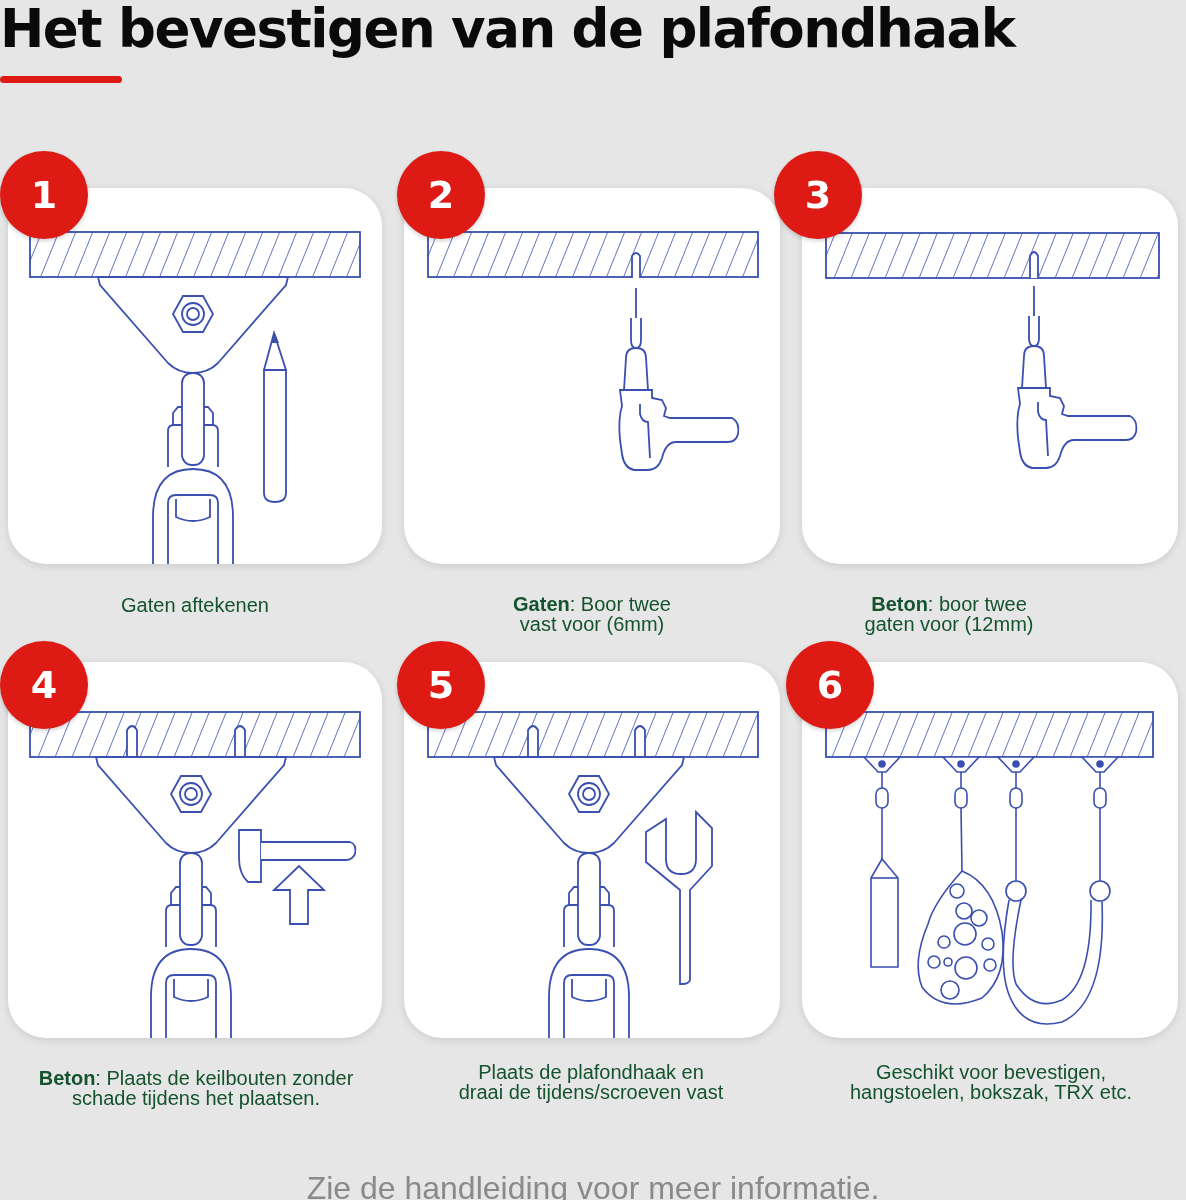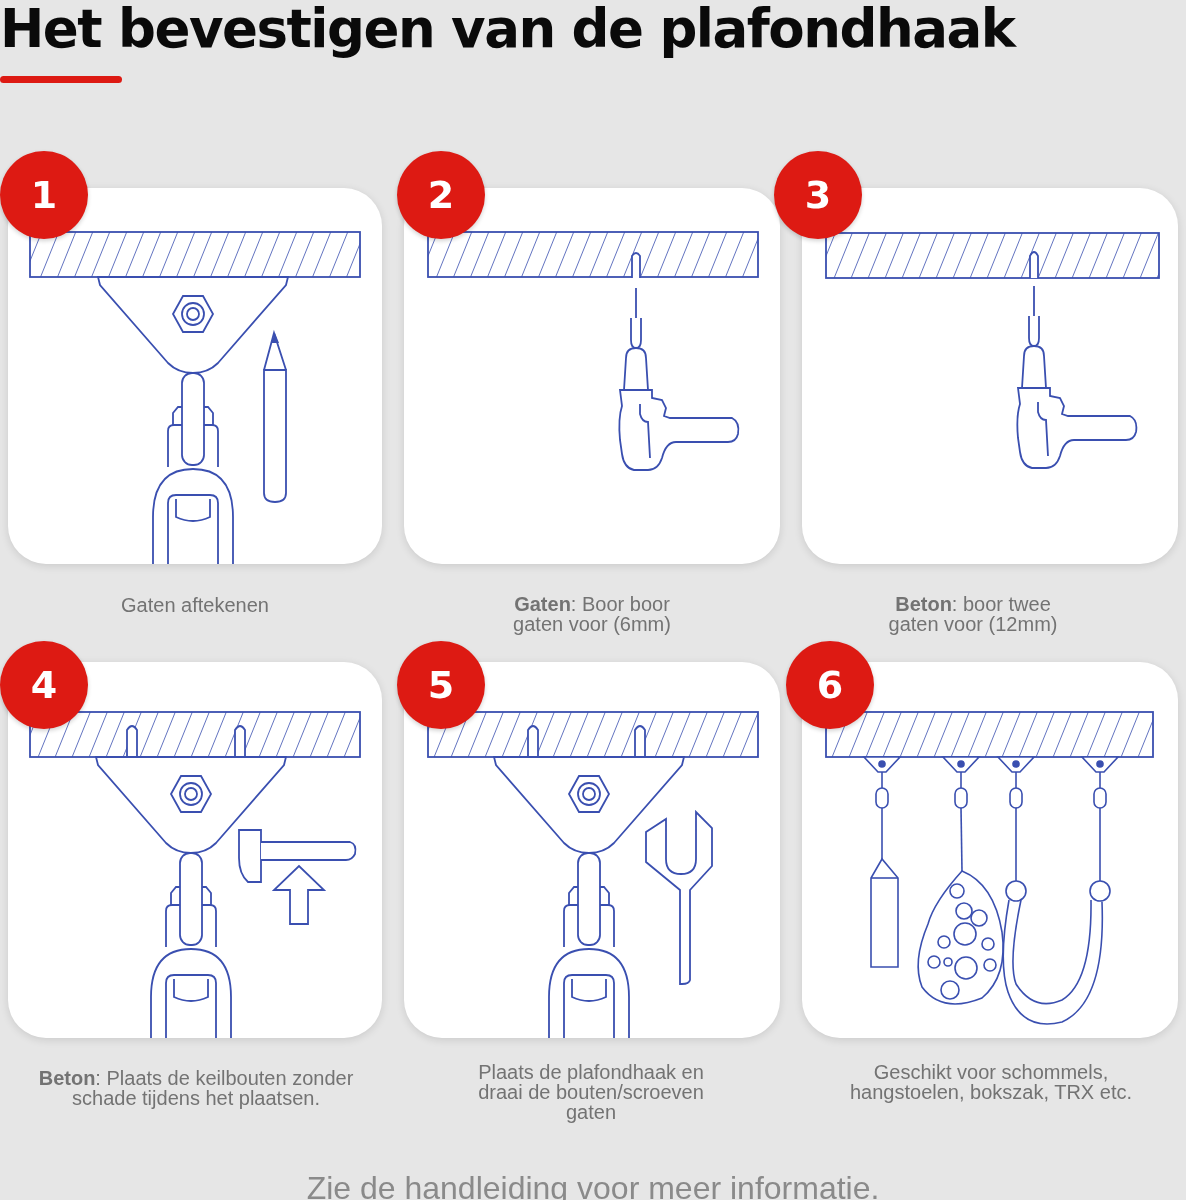--- a/index.html
+++ b/index.html
@@ -26,21 +26,21 @@
   .card svg { position:absolute; left:0; top:0; }
   .badge {
     position:absolute; width:88px; height:88px; border-radius:50%;
     background:#dd1a13; color:#fff; text-align:center;
     font-family:"DejaVu Sans", "Liberation Sans", sans-serif;
     font-weight:bold; font-size:38px; line-height:88px;
     box-shadow:0 2px 4px rgba(0,0,0,0.18);
   }
   .caption {
     position:absolute; text-align:center; font-size:20px; line-height:20px;
-    color:#737373;
+    color:#14532d;
   }
   .caption b { font-weight:bold; }
   .footer {
     position:absolute; left:0; width:1186px; top:1170px; text-align:center;
     font-size:32px; color:#8a8a8a;
   }
 </style>
 </head>
 <body>
 
@@ -96,32 +96,32 @@
 
 <div class="card" style="left:404px; top:188px; width:376px; height:376px;">
   <svg width="376" height="376">
     <rect x="24" y="44" width="330" height="45" fill="url(#hatch)" stroke="#3a4fb0" stroke-width="1.8"></rect>
     <path d="M228,90 L228,68 Q232,62 236,68 L236,90" fill="#fff" stroke="#3a4fb0" stroke-width="1.8"></path>
     <use href="#drill" x="232" y="130"></use>
   </svg>
 </div>
 <div class="badge" style="left:397px; top:151px;">2</div>
 <div class="caption" style="left:492px; width:200px; top:594px;">
-  <b>Gaten</b><span>: Boor boor gaten voor (6mm)</span>
+  <b>Gaten</b><span>: Boor twee vast voor (6mm)</span>
 </div>
 
 <div class="card" style="left:802px; top:188px; width:376px; height:376px;">
   <svg width="376" height="376">
     <rect x="24" y="45" width="333" height="45" fill="url(#hatch)" stroke="#3a4fb0" stroke-width="1.8"></rect>
     <path d="M228,90 L228,68 Q232,60 236,68 L236,90" fill="#fff" stroke="#3a4fb0" stroke-width="1.8"></path>
     <use href="#drill" x="232" y="128"></use>
   </svg>
 </div>
 <div class="badge" style="left:774px; top:151px;">3</div>
-<div class="caption" style="left:868px; width:210px; top:594px;text-align:center;">
+<div class="caption" style="left:844px; width:210px; top:594px;text-align:center;">
   <b>Beton</b><span>: boor twee gaten voor (12mm)</span>
 </div>
 
 <div class="card" style="left:8px; top:662px; width:374px; height:376px;">
   <svg width="374" height="376">
     <rect x="22" y="50" width="330" height="45" fill="url(#hatch)" stroke="#3a4fb0" stroke-width="1.8"></rect>
     <path d="M119,95 L119,68 Q124,60 129,68 L129,95" fill="#fff" stroke="#3a4fb0" stroke-width="1.8"></path>
     <path d="M227,95 L227,68 Q232,60 237,68 L237,95" fill="#fff" stroke="#3a4fb0" stroke-width="1.8"></path>
     <use href="#hook" x="88" y="95"></use>
 
@@ -141,21 +141,21 @@
     <rect x="24" y="50" width="330" height="45" fill="url(#hatch)" stroke="#3a4fb0" stroke-width="1.8"></rect>
     <path d="M124,95 L124,68 Q129,60 134,68 L134,95" fill="#fff" stroke="#3a4fb0" stroke-width="1.8"></path>
     <path d="M231,95 L231,68 Q236,60 241,68 L241,95" fill="#fff" stroke="#3a4fb0" stroke-width="1.8"></path>
     <use href="#hook" x="90" y="95"></use>
 
     <path d="M262,157 L262,197 Q262,212 277,212 Q292,212 292,197 L292,150 L308,166 L308,204 L286,228 L286,318 Q285,322 278,322 L276,322 L276,228 L242,200 L242,170 Z" fill="#fff" stroke="#3a4fb0" stroke-width="1.8"></path>
   </svg>
 </div>
 <div class="badge" style="left:397px; top:641px;">5</div>
 <div class="caption" style="left:455px; width:272px; top:1062px;">
-  <b></b><span>Plaats de plafondhaak en draai de bouten/scroeven gaten</span>
+  <b></b><span>Plaats de plafondhaak en draai de tijdens/scroeven vast</span>
 </div>
 
 <div class="card" style="left:802px; top:662px; width:376px; height:376px;">
   <svg width="376" height="376">
     <rect x="24" y="50" width="327" height="45" fill="url(#hatch)" stroke="#3a4fb0" stroke-width="1.8"></rect>
     <g fill="#fff" stroke="#3a4fb0" stroke-width="1.6">
 
       <path d="M62,95 L98,95 L84,110 L76,110 Z"></path>
         <circle cx="80" cy="102" r="3" fill="#3a4fb0"></circle>
       <path d="M141,95 L177,95 L163,110 L155,110 Z"></path>
@@ -199,16 +199,16 @@
 
       <circle cx="214" cy="229" r="10" fill="#fff"></circle>
       <circle cx="298" cy="229" r="10" fill="#fff"></circle>
       <path d="M207,238 Q196,300 206,330 Q220,370 260,360 Q304,340 300,240"></path>
       <path d="M219,238 Q206,300 214,322 Q232,350 260,338 Q290,320 289,238"></path>
     </g>
   </svg>
 </div>
 <div class="badge" style="left:786px; top:641px;">6</div>
 <div class="caption" style="left:826px; width:330px; top:1062px;">
-  <b></b><span>Geschikt voor schommels, hangstoelen, bokszak, TRX etc.</span>
+  <b></b><span>Geschikt voor bevestigen, hangstoelen, bokszak, TRX etc.</span>
 </div>
 
 <div class="footer">Zie de handleiding voor meer informatie.</div>
 
 </body></html>

